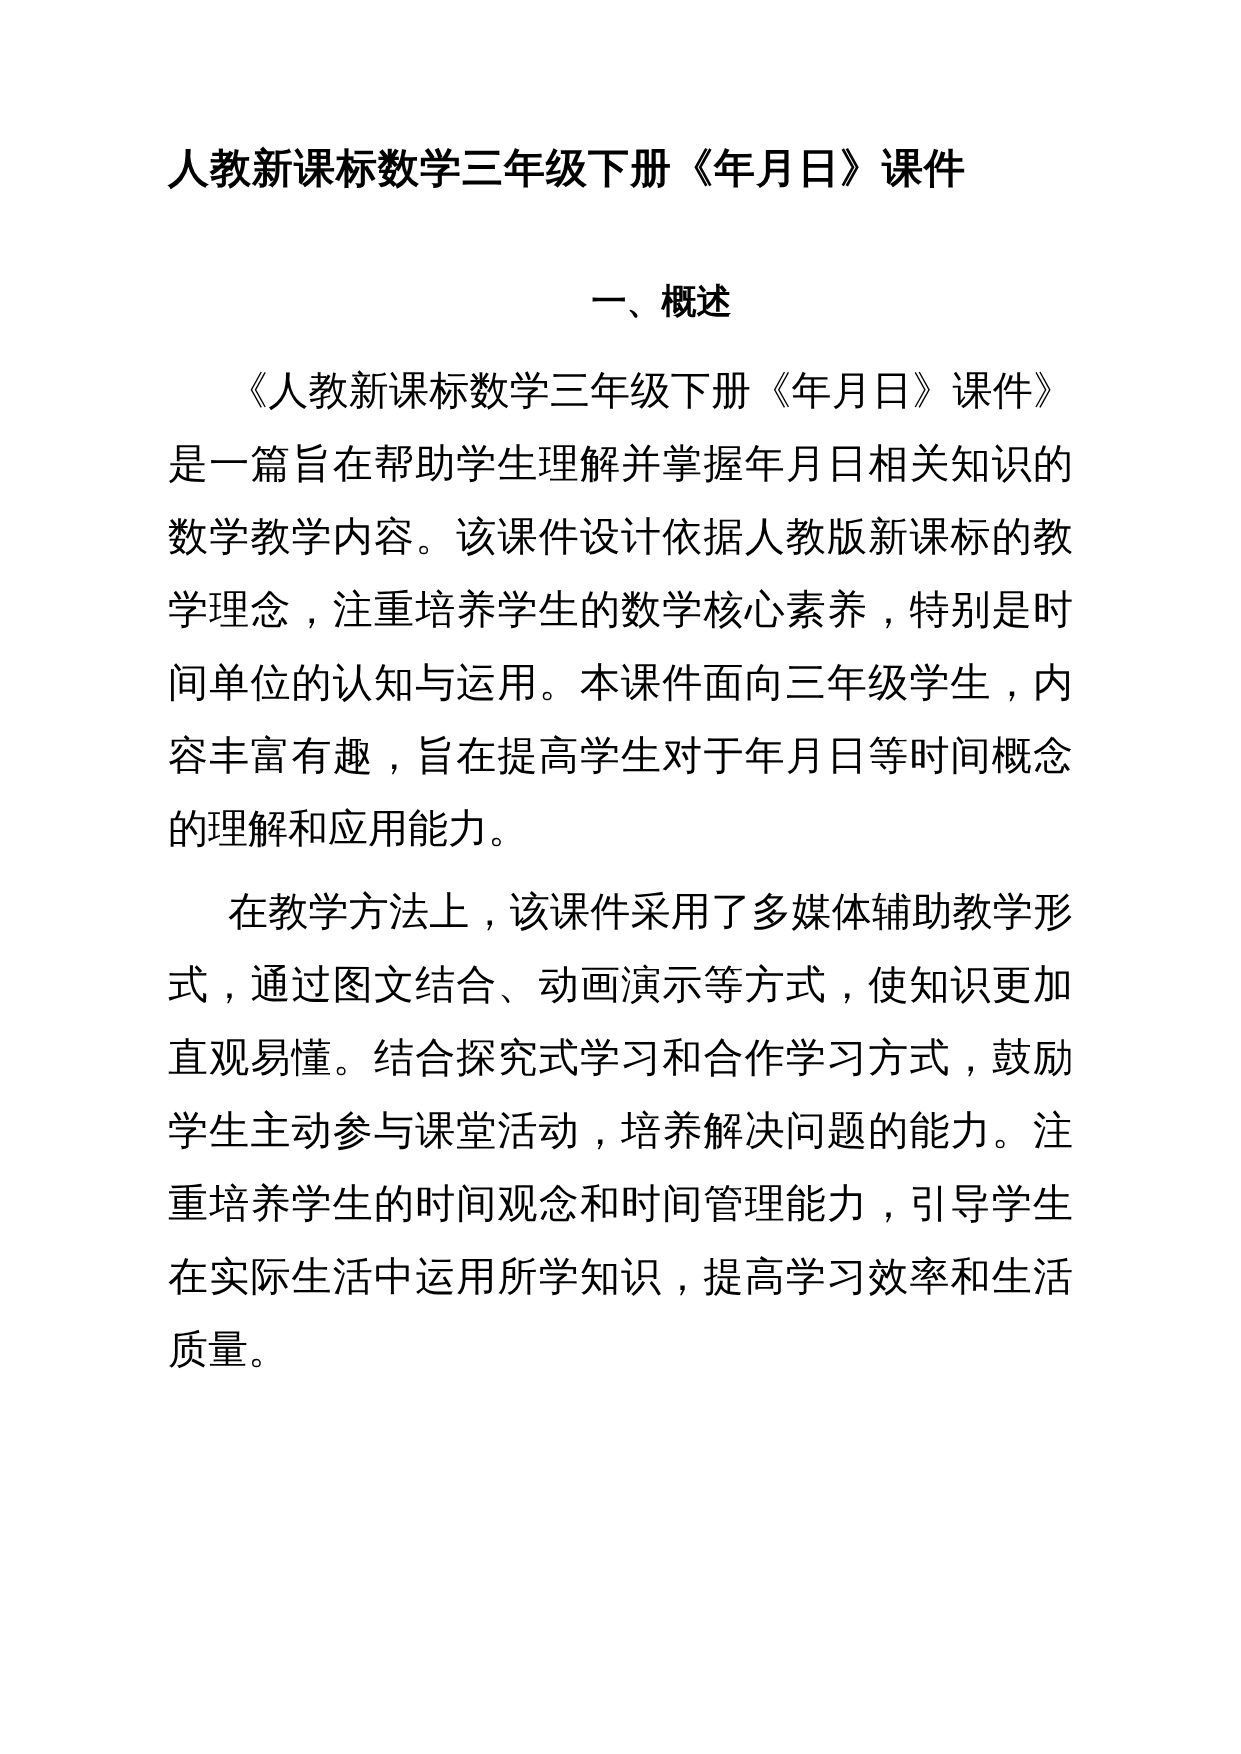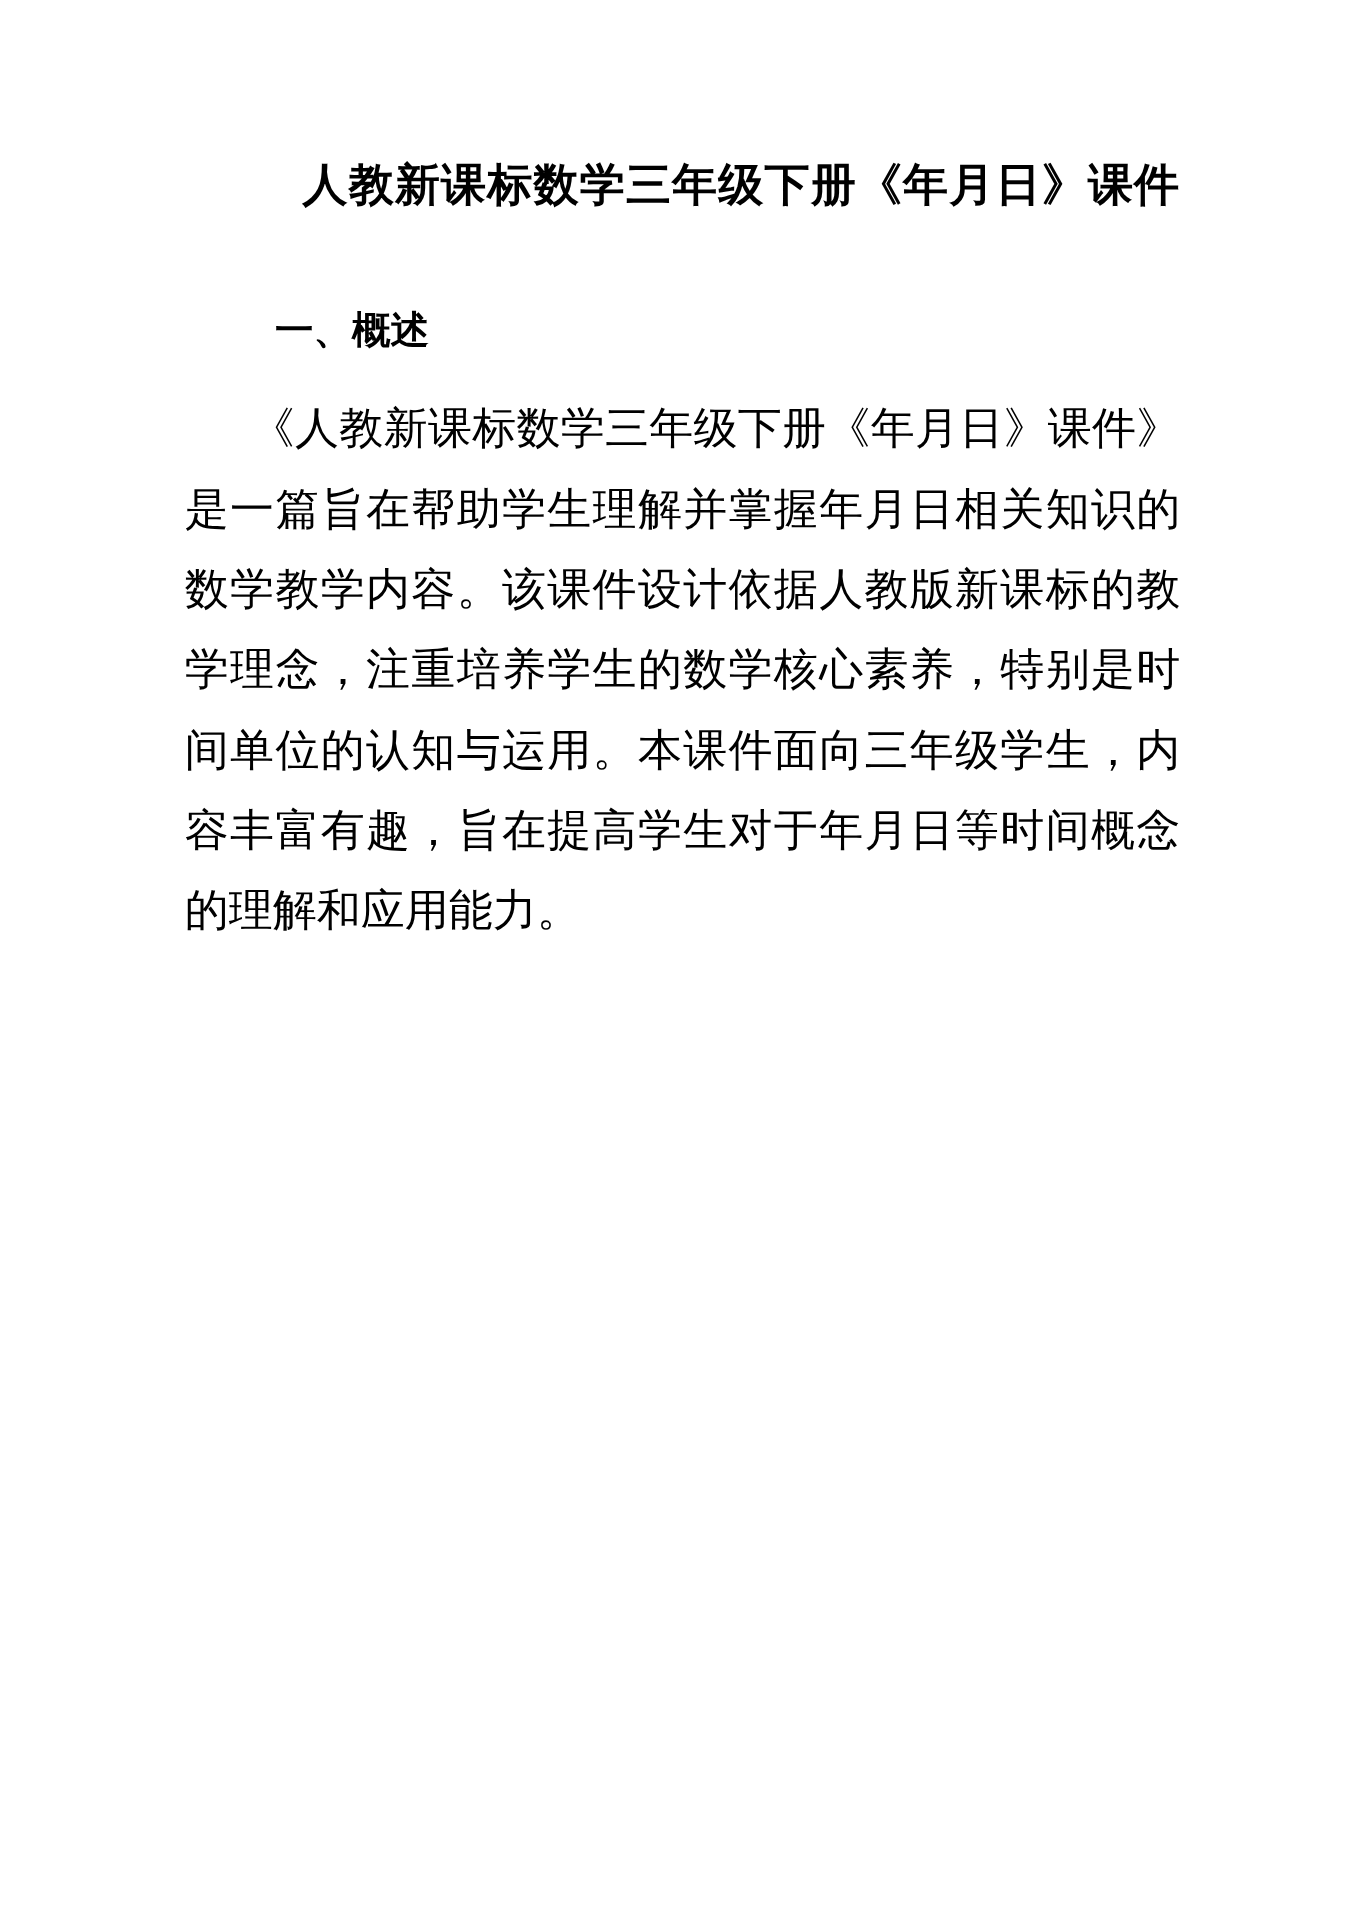--- a/index.html
+++ b/index.html
@@ -19,31 +19,32 @@
   .inner {
     margin: 0 168px;
   }
   .title {
     margin: 0;
     padding-top: 142px;
     font-family: "DejaVu Sans", "Liberation Sans", sans-serif;
     font-weight: 700;
     font-size: 41px;
     line-height: 1.3;
-    text-align: right;
+    text-align: left;
     letter-spacing: 1px;
     color: #000000;
   }
   .section-heading {
     margin: 85px 0 0 82px;
     font-family: "DejaVu Sans", "Liberation Sans", sans-serif;
     font-weight: 700;
     font-size: 35px;
     line-height: 1.2;
     color: #000000;
+    text-align: center;
   }
   .body-text .paragraph {
     margin: 0 0 10px 0;
     font-family: "DejaVu Serif", "Liberation Serif", serif;
     font-size: 40px;
     line-height: 73px;
     text-align: justify;
     text-justify: inter-ideograph;
     text-indent: 60px;
     color: #000000;
@@ -55,15 +56,16 @@
 </style>
 </head>
 <body>
 
 <div class="page">
   <div class="inner">
     <h1 class="title">人教新课标数学三年级下册《年月日》课件</h1>
     <h2 class="section-heading">一、概述</h2>
     <div class="body-text">
       <p class="paragraph">《人教新课标数学三年级下册《年月日》课件》是一篇旨在帮助学生理解并掌握年月日相关知识的数学教学内容。该课件设计依据人教版新课标的教学理念，注重培养学生的数学核心素养，特别是时间单位的认知与运用。本课件面向三年级学生，内容丰富有趣，旨在提高学生对于年月日等时间概念的理解和应用能力。</p>
+      <p class="paragraph">在教学方法上，该课件采用了多媒体辅助教学形式，通过图文结合、动画演示等方式，使知识更加直观易懂。结合探究式学习和合作学习方式，鼓励学生主动参与课堂活动，培养解决问题的能力。注重培养学生的时间观念和时间管理能力，引导学生在实际生活中运用所学知识，提高学习效率和生活质量。</p>
     </div>
   </div>
 </div>
 
 </body></html>

